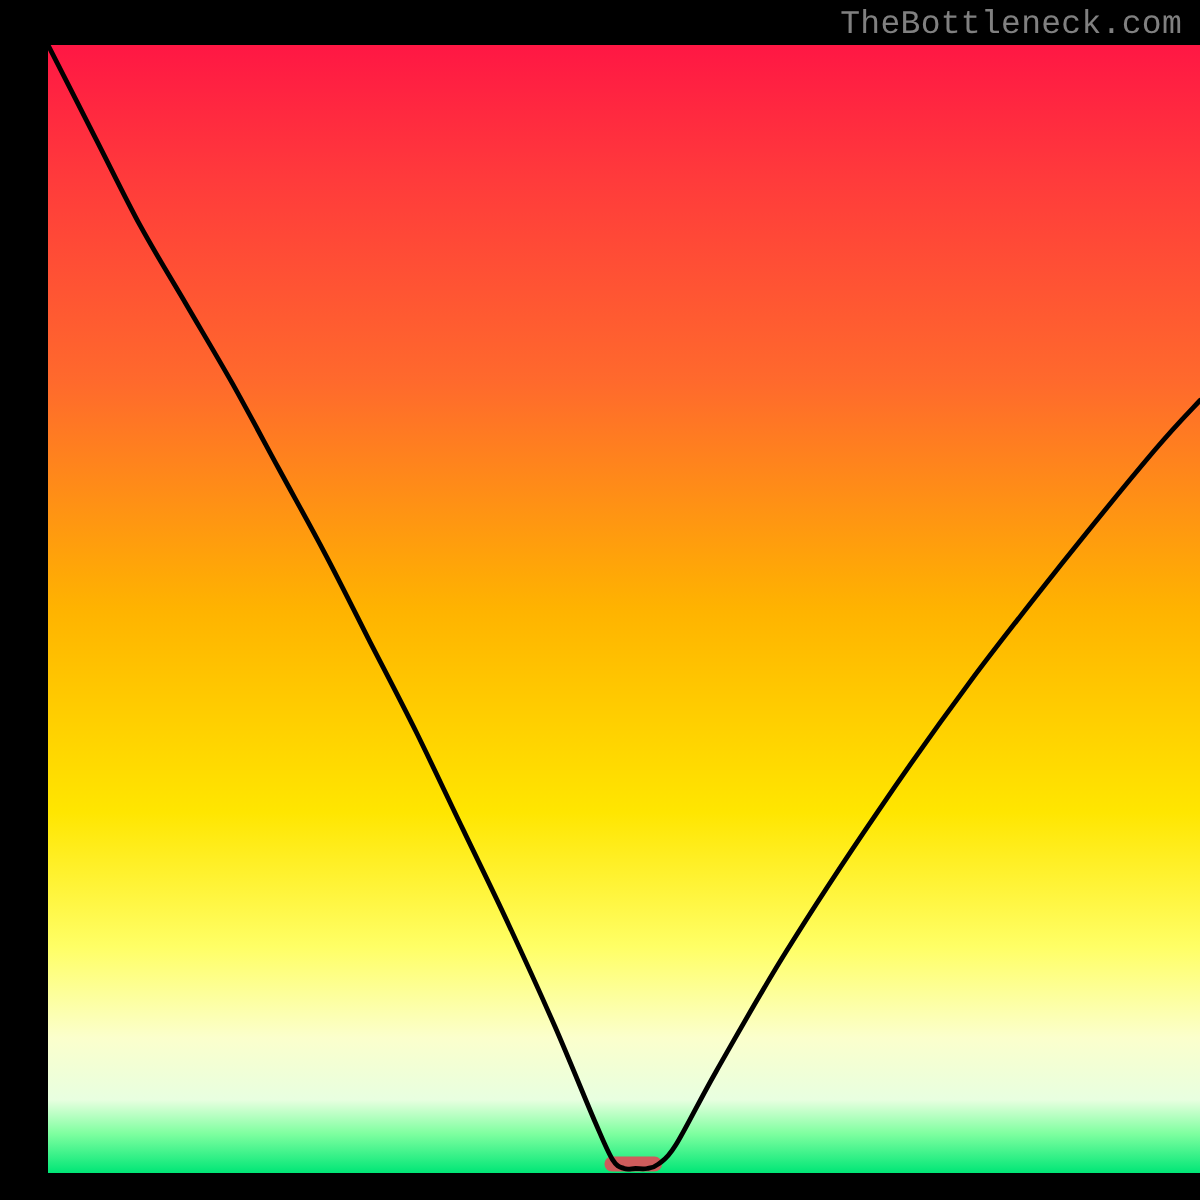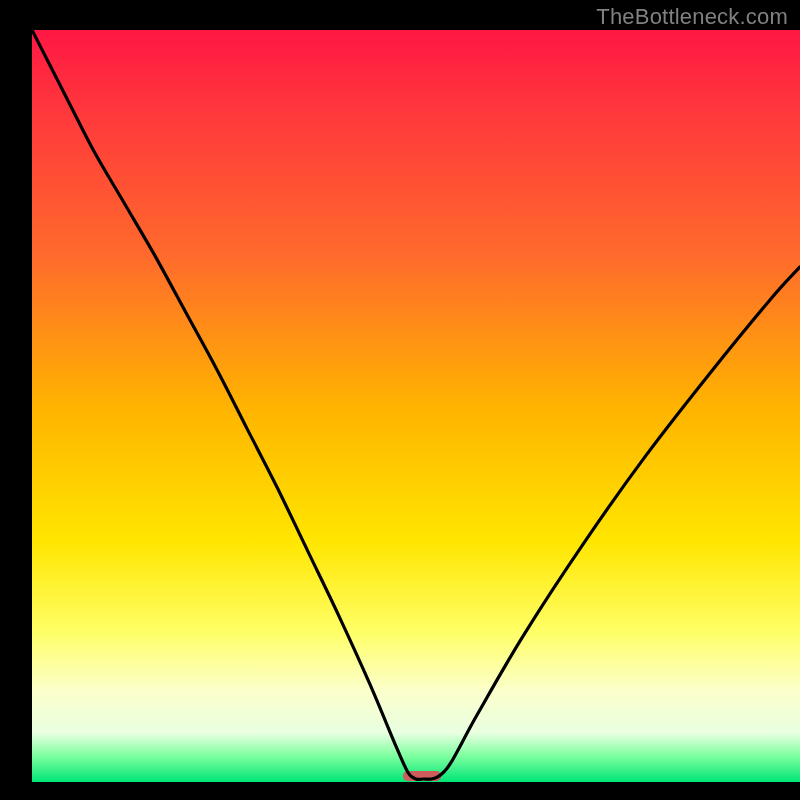--- a/index.html
+++ b/index.html
@@ -12,21 +12,21 @@
   }
   .container {
     position: relative;
     width: 800px;
     height: 800px;
   }
   .watermark {
     position: absolute;
     top: 4px;
     right: 12px;
-    font-family: Liberation Sans, sans-serif;
+    font-family: Liberation Mono, monospace;
     font-size: 22px;
     color: #808080;
     letter-spacing: 0.2px;
     z-index: 5;
   }
   svg {
     position: absolute;
     top: 0;
     left: 0;
   }

